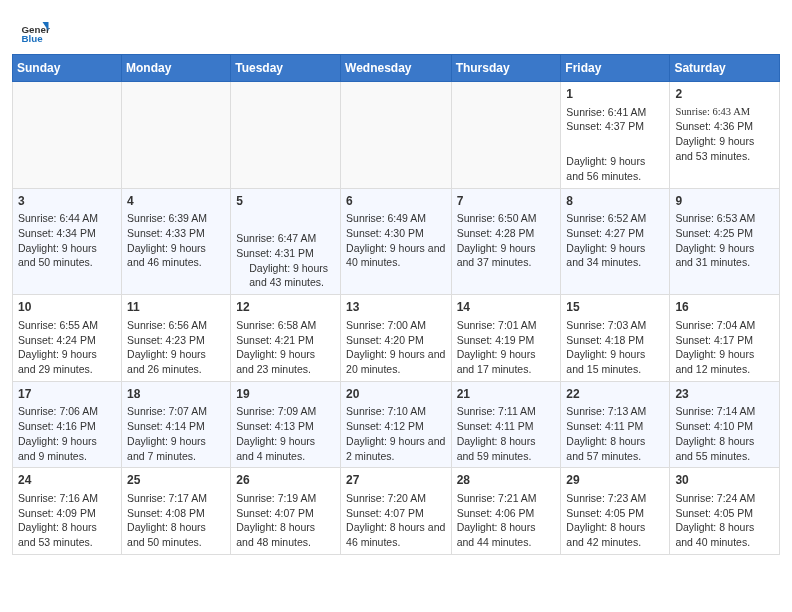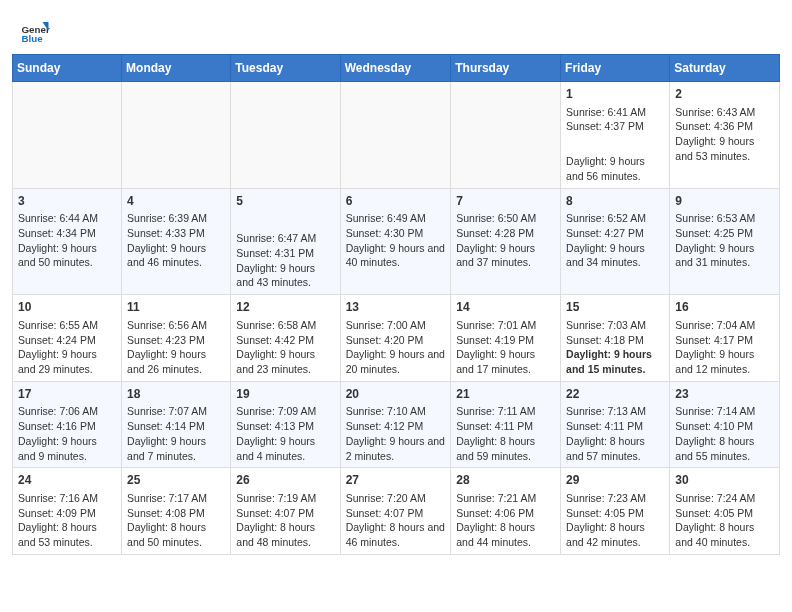--- a/index.html
+++ b/index.html
@@ -115,21 +115,21 @@
         <td class="empty-cell"></td>
         <td class="empty-cell"></td>
         <td>
           <span class="day-num">1</span>
           <span style="display: block;">Sunrise: 6:41 AM</span>
           <span style="display: block;">Sunset: 4:37 PM</span>
           <span style="display: block; margin-top: 20px;">Daylight: 9 hours and 56 minutes.</span>
         </td>
         <td>
           <span class="day-num">2</span>
-          <span style="display: block;">Sunrise: 6:43 AM</span>
+          <span style="display: block; font-family: Liberation Serif, serif;">Sunrise: 6:43 AM</span>
           <span style="display: block;">Sunset: 4:36 PM</span>
           <span style="display: block;">Daylight: 9 hours and 53 minutes.</span>
         </td>
       </tr>
       <tr>
         <td>
           <span class="day-num">3</span>
           <span style="display: block;">Sunrise: 6:44 AM</span>
           <span style="display: block;">Sunset: 4:34 PM</span>
           <span style="display: block;">Daylight: 9 hours and 50 minutes.</span>
@@ -137,21 +137,21 @@
         <td>
           <span class="day-num">4</span>
           <span style="display: block;">Sunrise: 6:39 AM</span>
           <span style="display: block;">Sunset: 4:33 PM</span>
           <span style="display: block;">Daylight: 9 hours and 46 minutes.</span>
         </td>
         <td>
           <span class="day-num">5</span>
           <span style="display: block; margin-top: 22px;">Sunrise: 6:47 AM</span>
           <span style="display: block;">Sunset: 4:31 PM</span>
-          <span style="display: block;">Daylight: 9 hours and 43 minutes.</span>
+          <span style="display: block; margin-left: 13px;">Daylight: 9 hours and 43 minutes.</span>
         </td>
         <td>
           <span class="day-num">6</span>
           <span style="display: block;">Sunrise: 6:49 AM</span>
           <span style="display: block;">Sunset: 4:30 PM</span>
           <span style="display: block;">Daylight: 9 hours and 40 minutes.</span>
         </td>
         <td>
           <span class="day-num">7</span>
           <span style="display: block;">Sunrise: 6:50 AM</span>
@@ -180,40 +180,40 @@
         </td>
         <td>
           <span class="day-num">11</span>
           <span style="display: block;">Sunrise: 6:56 AM</span>
           <span style="display: block;">Sunset: 4:23 PM</span>
           <span style="display: block;">Daylight: 9 hours and 26 minutes.</span>
         </td>
         <td>
           <span class="day-num">12</span>
           <span style="display: block;">Sunrise: 6:58 AM</span>
-          <span style="display: block;">Sunset: 4:42 PM</span>
+          <span style="display: block;">Sunset: 4:21 PM</span>
           <span style="display: block;">Daylight: 9 hours and 23 minutes.</span>
         </td>
         <td>
           <span class="day-num">13</span>
           <span style="display: block;">Sunrise: 7:00 AM</span>
           <span style="display: block;">Sunset: 4:20 PM</span>
           <span style="display: block;">Daylight: 9 hours and 20 minutes.</span>
         </td>
         <td>
           <span class="day-num">14</span>
           <span style="display: block;">Sunrise: 7:01 AM</span>
           <span style="display: block;">Sunset: 4:19 PM</span>
           <span style="display: block;">Daylight: 9 hours and 17 minutes.</span>
         </td>
         <td>
           <span class="day-num">15</span>
           <span style="display: block;">Sunrise: 7:03 AM</span>
           <span style="display: block;">Sunset: 4:18 PM</span>
-          <span style="display: block; font-weight: bold;">Daylight: 9 hours and 15 minutes.</span>
+          <span style="display: block;">Daylight: 9 hours and 15 minutes.</span>
         </td>
         <td>
           <span class="day-num">16</span>
           <span style="display: block;">Sunrise: 7:04 AM</span>
           <span style="display: block;">Sunset: 4:17 PM</span>
           <span style="display: block;">Daylight: 9 hours and 12 minutes.</span>
         </td>
       </tr>
       <tr>
         <td>

